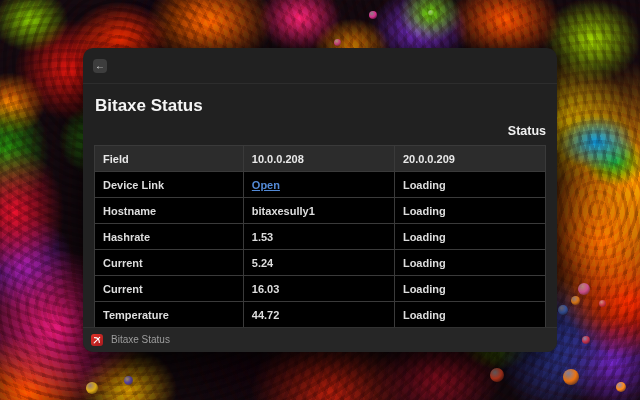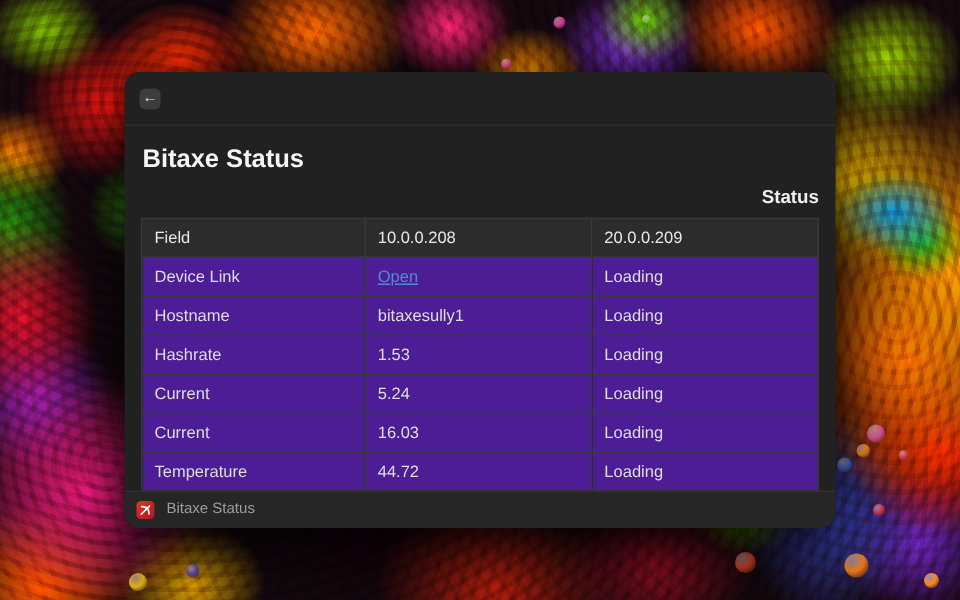--- a/index.html
+++ b/index.html
@@ -60,25 +60,25 @@
   }
   .win-header{height:35px;border-bottom:1px solid #2d2d2d;display:flex;align-items:center;padding:0 10px;}
   .back-btn{
     width:14px;height:14px;background:#3d3d3d;border-radius:4px;border:none;
     color:#e2e2e2;font-size:10px;line-height:1;display:flex;align-items:center;justify-content:center;
     cursor:pointer;padding:0;font-family:"Liberation Sans",sans-serif;
   }
   .win-body{padding:0 11px;}
   .title{font-size:17px;font-weight:bold;color:#f5f5f5;margin:12px 0 0 1px;line-height:20px;}
   .section{font-size:12.5px;font-weight:bold;color:#f0f0f0;margin:8px 0 0 1px;line-height:15px;text-align:right;}
-  .table-wrap{margin-top:6px;height:183px;overflow:hidden;}
+  .table-wrap{margin-top:6px;height:183px;overflow:hidden;font-weight:bold;}
   table{width:100%;border-collapse:collapse;table-layout:fixed;font-size:11px;color:#dedede;}
   col.c1{width:33%;} col.c2{width:33.5%;} col.c3{width:33.5%;}
   td{height:25px;border:1px solid #3a3a3a;padding:0 4px 0 8px;vertical-align:middle;
-     background:#4c1d95;white-space:nowrap;overflow:hidden;}
+     background:#000000;white-space:nowrap;overflow:hidden;}
   tr.hdr td{background:#2c2c2c;color:#e8e8e8;}
   tr.sliver td{height:26px;}
   .cell-link{color:#538ad6;text-decoration:underline;cursor:pointer;}
   
   .footer{
     position:absolute;bottom:0;left:0;right:0;height:24px;background:#262626;
     border-top:1px solid #313131;display:flex;align-items:center;padding:0 8px;gap:8px;
   }
   .logo{
     width:12px;height:12px;border-radius:3px;flex:0 0 auto;

